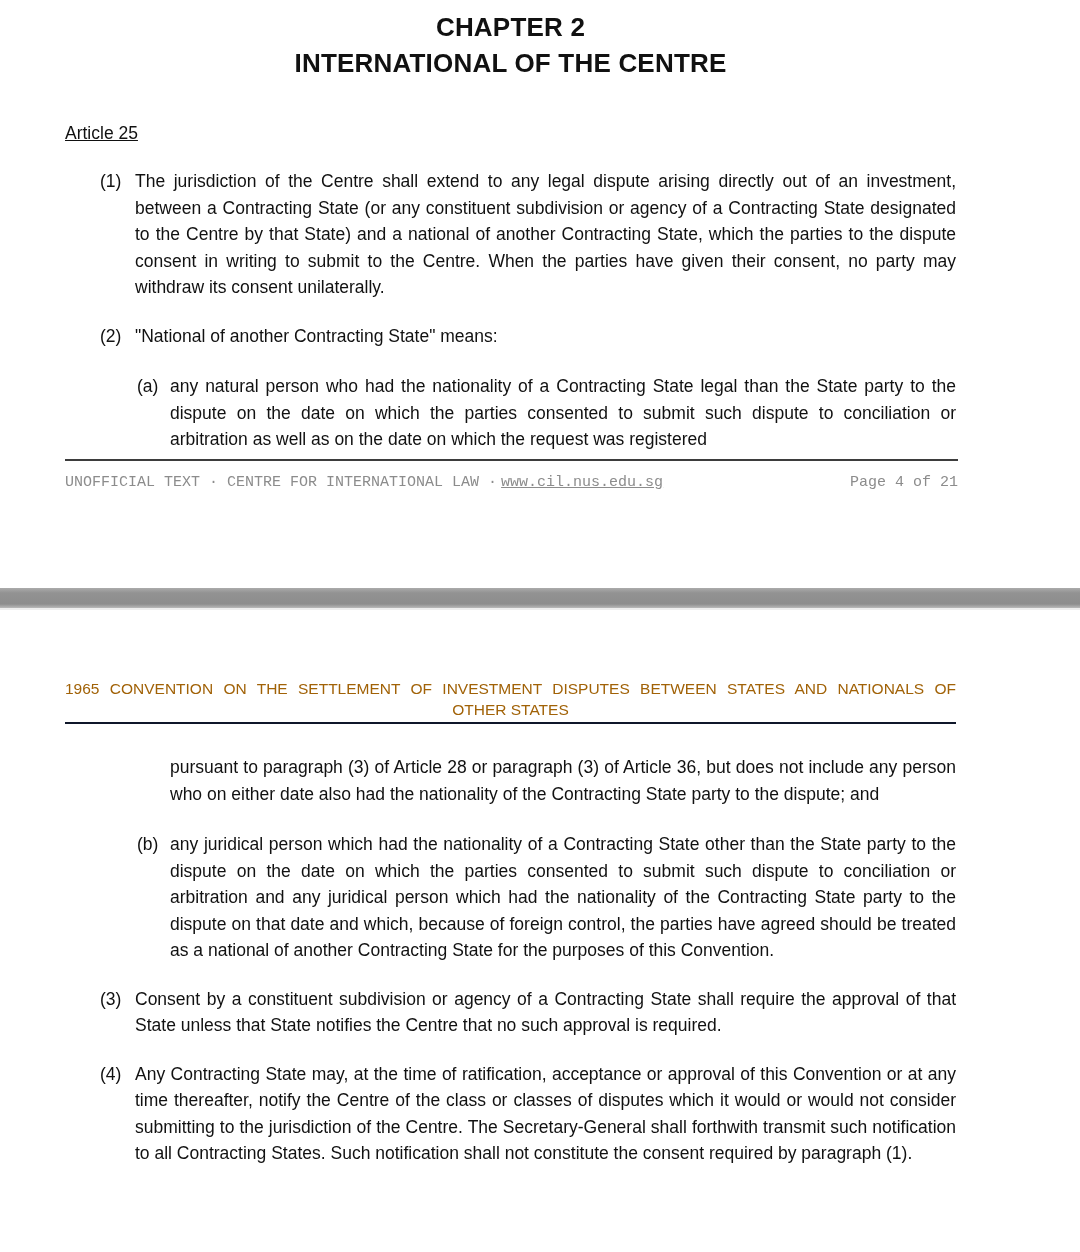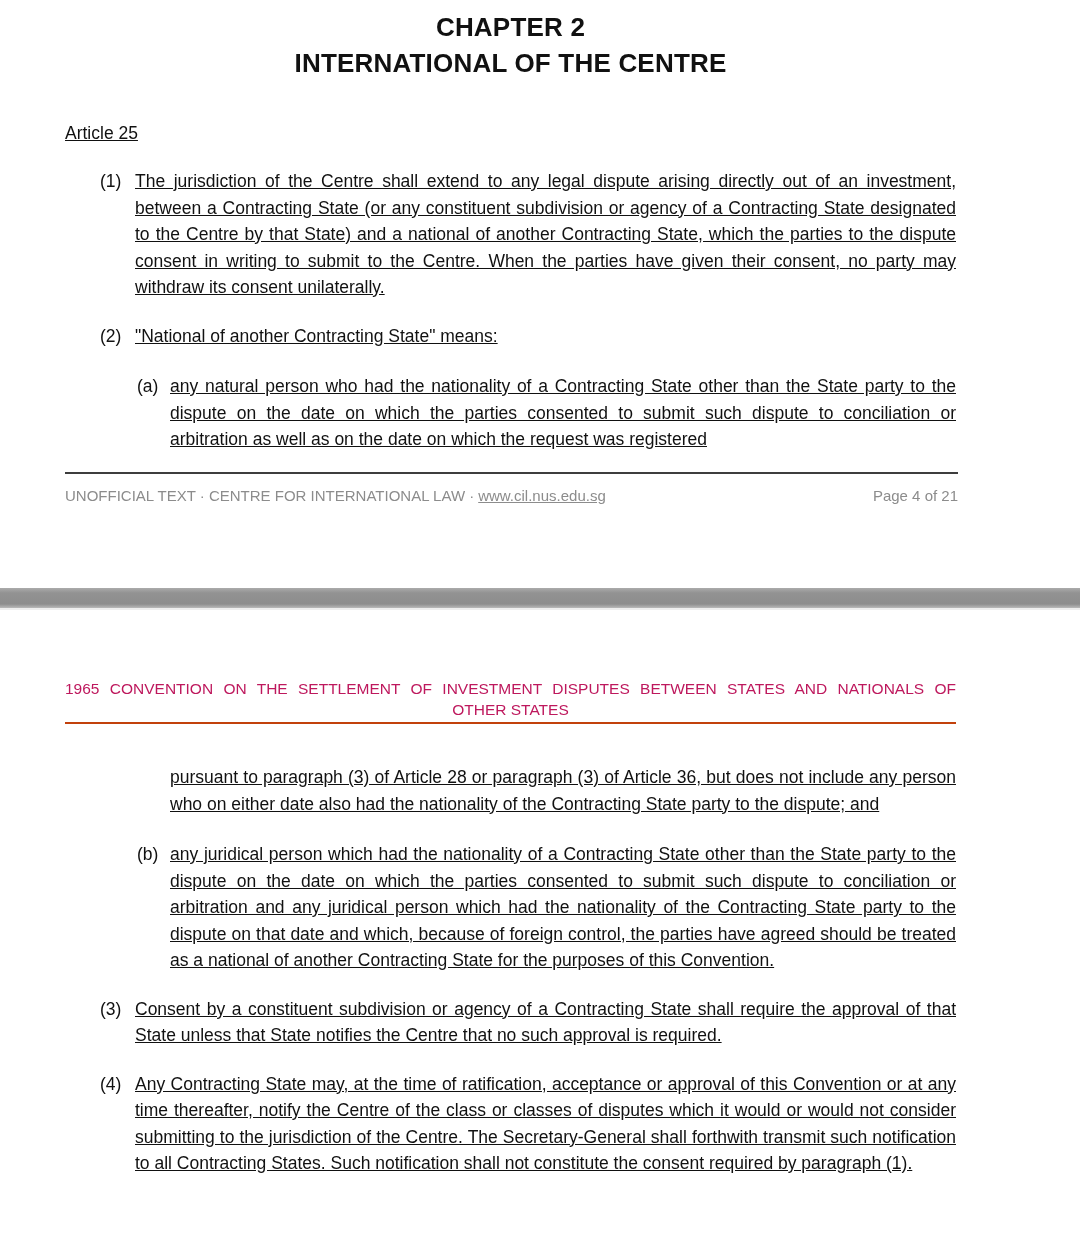--- a/index.html
+++ b/index.html
@@ -52,30 +52,31 @@
     text-decoration: underline;
   }
 
   .para {
     display: flex;
     font-size: 17.5px;
     line-height: 26.5px;
   }
   .para .num { width: 35px; margin-left: 35px; flex-shrink: 0; }
   .para.sub .num { width: 33px; margin-left: 72px; }
-  .para .text { flex: 1; text-align: justify; text-decoration: underline; }
-  .mt30 { margin-top: 40px; }
+  .para .text { flex: 1; text-align: justify; }
+  .mt30 { margin-top: 30px; }
   .mt24 { margin-top: 24px; }
   .mt22 { margin-top: 22px; }
 
   .footer-block {
     position: absolute;
     left: 65px;
     right: 122px;
-    top: 472px;
+    top: 459px;
+    font-family: Liberation Mono, monospace;
   }
   .footer-rule { border-top: 2px solid #3d3d3d; }
   .footer-row {
     margin-top: 13px;
     display: flex;
     justify-content: space-between;
     align-items: baseline;
     font-size: 15px;
     line-height: 18px;
     color: #8c8c8c;
@@ -83,24 +84,24 @@
   .footer-left { white-space: nowrap; }
   .footer-link {
     color: #8c8c8c;
     text-decoration: underline;
     cursor: pointer;
     margin-left: 4px;
   }
 
   .running-header {
     margin-top: 68px;
-    color: #be185d;
+    color: #a16207;
     font-size: 15.5px;
     line-height: 21px;
-    border-bottom: 2px solid #c2410c;
+    border-bottom: 2px solid #0f172a;
     padding-bottom: 2px;
   }
   .running-header .hline1 {
     text-align: justify;
     text-align-last: justify;
   }
   .running-header .hline2 { text-align: center; }
 </style>
 </head>
 <body>
@@ -121,21 +122,21 @@
       <span class="text">The jurisdiction of the Centre shall extend to any legal dispute arising directly out of an investment, between a Contracting State (or any constituent subdivision or agency of a Contracting State designated to the Centre by that State) and a national of another Contracting State, which the parties to the dispute consent in writing to submit to the Centre. When the parties have given their consent, no party may withdraw its consent unilaterally.</span>
     </div>
 
     <div class="para mt22">
       <span class="num">(2)</span>
       <span class="text">"National of another Contracting State" means:</span>
     </div>
 
     <div class="para sub mt24">
       <span class="num">(a)</span>
-      <span class="text">any natural person who had the nationality of a Contracting State other than the State party to the dispute on the date on which the parties consented to submit such dispute to conciliation or arbitration as well as on the date on which the request was registered</span>
+      <span class="text">any natural person who had the nationality of a Contracting State legal than the State party to the dispute on the date on which the parties consented to submit such dispute to conciliation or arbitration as well as on the date on which the request was registered</span>
     </div>
 
     <div class="footer-block">
       <div class="footer-rule"></div>
       <div class="footer-row">
         <span class="footer-left"><span>UNOFFICIAL TEXT · CENTRE FOR INTERNATIONAL LAW ·</span><span class="footer-link">www.cil.nus.edu.sg</span></span>
         <span>Page 4 of 21</span>
       </div>
     </div>
 

